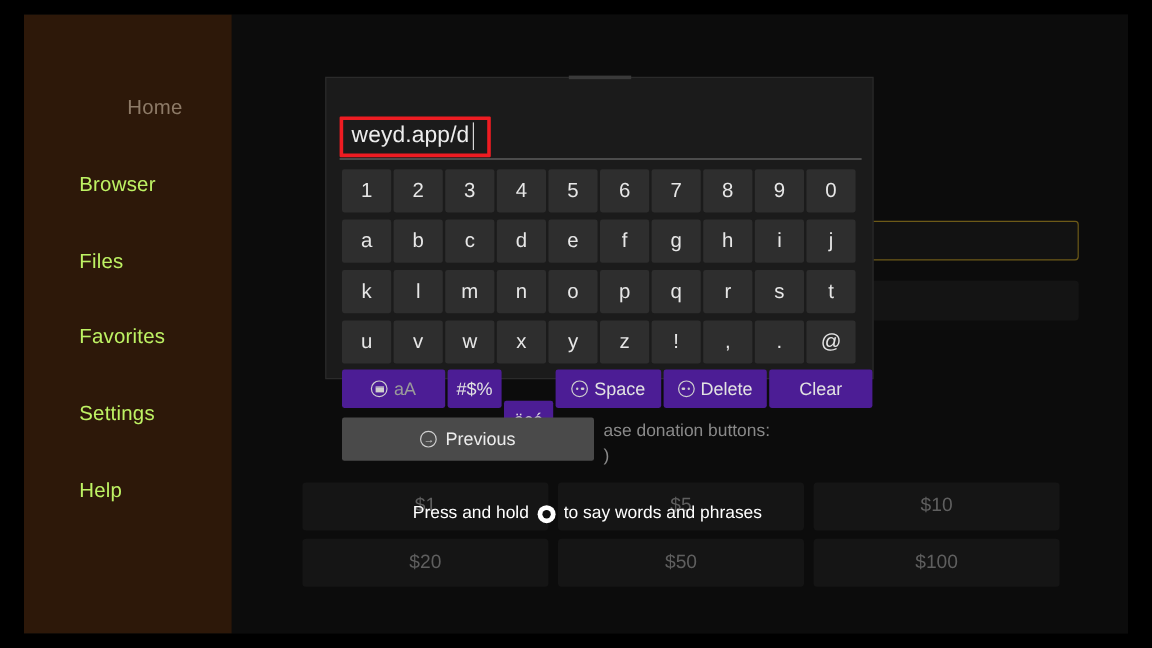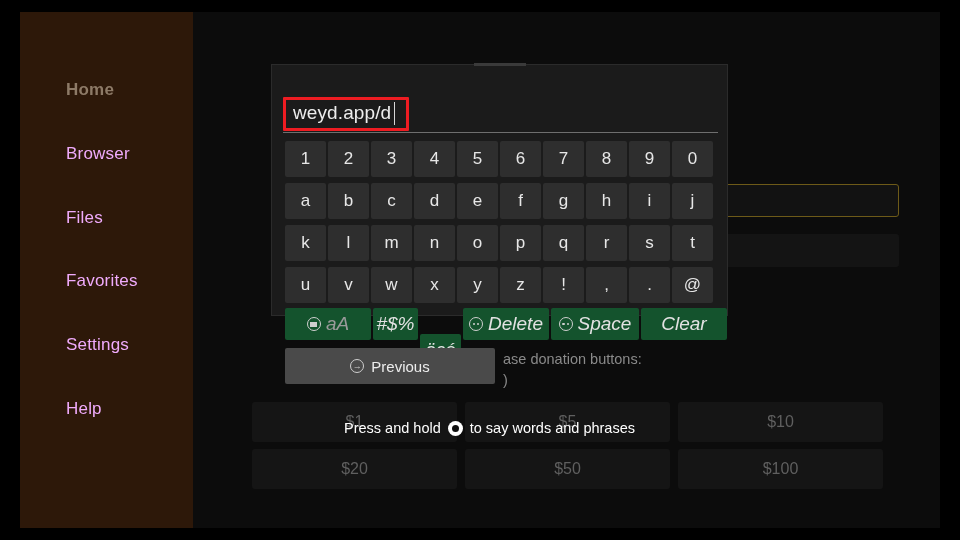--- a/index.html
+++ b/index.html
@@ -33,26 +33,27 @@
     width: 173px; height: 516px;
     background: #2d1809;
   }
   .side-item {
     position: absolute;
     left: 0;
     width: 173px;
     padding-left: 46px;
     font-size: 17px;
     letter-spacing: .2px;
-    color: #f0abfc;
+    color: #bef264;
     white-space: nowrap;
   }
   .side-item.active {
     color: #8d7a67;
-    font-weight: bold;
+    font-weight: normal;
+    margin-left: 40px;
   }
 
   
   #bg-content {
     position: absolute;
     left: 173px; top: 0;
     width: 747px; height: 516px;
   }
   .bg-field {
     position: absolute;
@@ -168,30 +169,29 @@
     align-items: center;
     justify-content: center;
     color: #e7e7e7;
     font-size: 17px;
   }
   .key.num { font-size: 17px; }
 
   #func-row { position: absolute; left: 13px; top: 243px; display: flex; gap: 2px; }
   .fkey {
     height: 32px;
-    background: #14532d;
+    background: #4c1d95;
     border-radius: 2px;
     display: flex;
     align-items: center;
     justify-content: center;
     gap: 5px;
     color: #e2e2e2;
-    font-size: 19px;
+    font-size: 15px;
     padding: 0 8px;
-    font-style: italic;
   }
   #k-case  { width: 86px; }
   #k-sym   { width: 45px; }
   #k-acc   { width: 41px; margin-top: 26px; }
   #k-space { width: 88px; }
   #k-del   { width: 86px; }
   #k-clear { width: 86px; }
 
   .ring {
     display: inline-flex;
@@ -352,37 +352,37 @@
               </span>
           </span>
           <span class="dim">aA</span>
         </div>
         <div class="fkey" id="k-sym">
           <span>#$%</span>
         </div>
         <div class="fkey" id="k-acc">
           <span>äçé</span>
         </div>
+        <div class="fkey" id="k-space">
+          <span class="ring">
+            <span class="dots">
+                <span></span>
+                <span></span>
+              </span>
+          </span>
+          <span>Space</span>
+        </div>
         <div class="fkey" id="k-del">
           <span class="ring">
             <span class="dots">
                 <span></span>
                 <span></span>
               </span>
           </span>
           <span>Delete</span>
-        </div>
-        <div class="fkey" id="k-space">
-          <span class="ring">
-            <span class="dots">
-                <span></span>
-                <span></span>
-              </span>
-          </span>
-          <span>Space</span>
         </div>
         <div class="fkey" id="k-clear">
           <span>Clear</span>
         </div>
       </div>
 
       <div id="action-row">
         <div id="btn-prev">
           <span class="ring">
             <span class="arrow">→</span>

